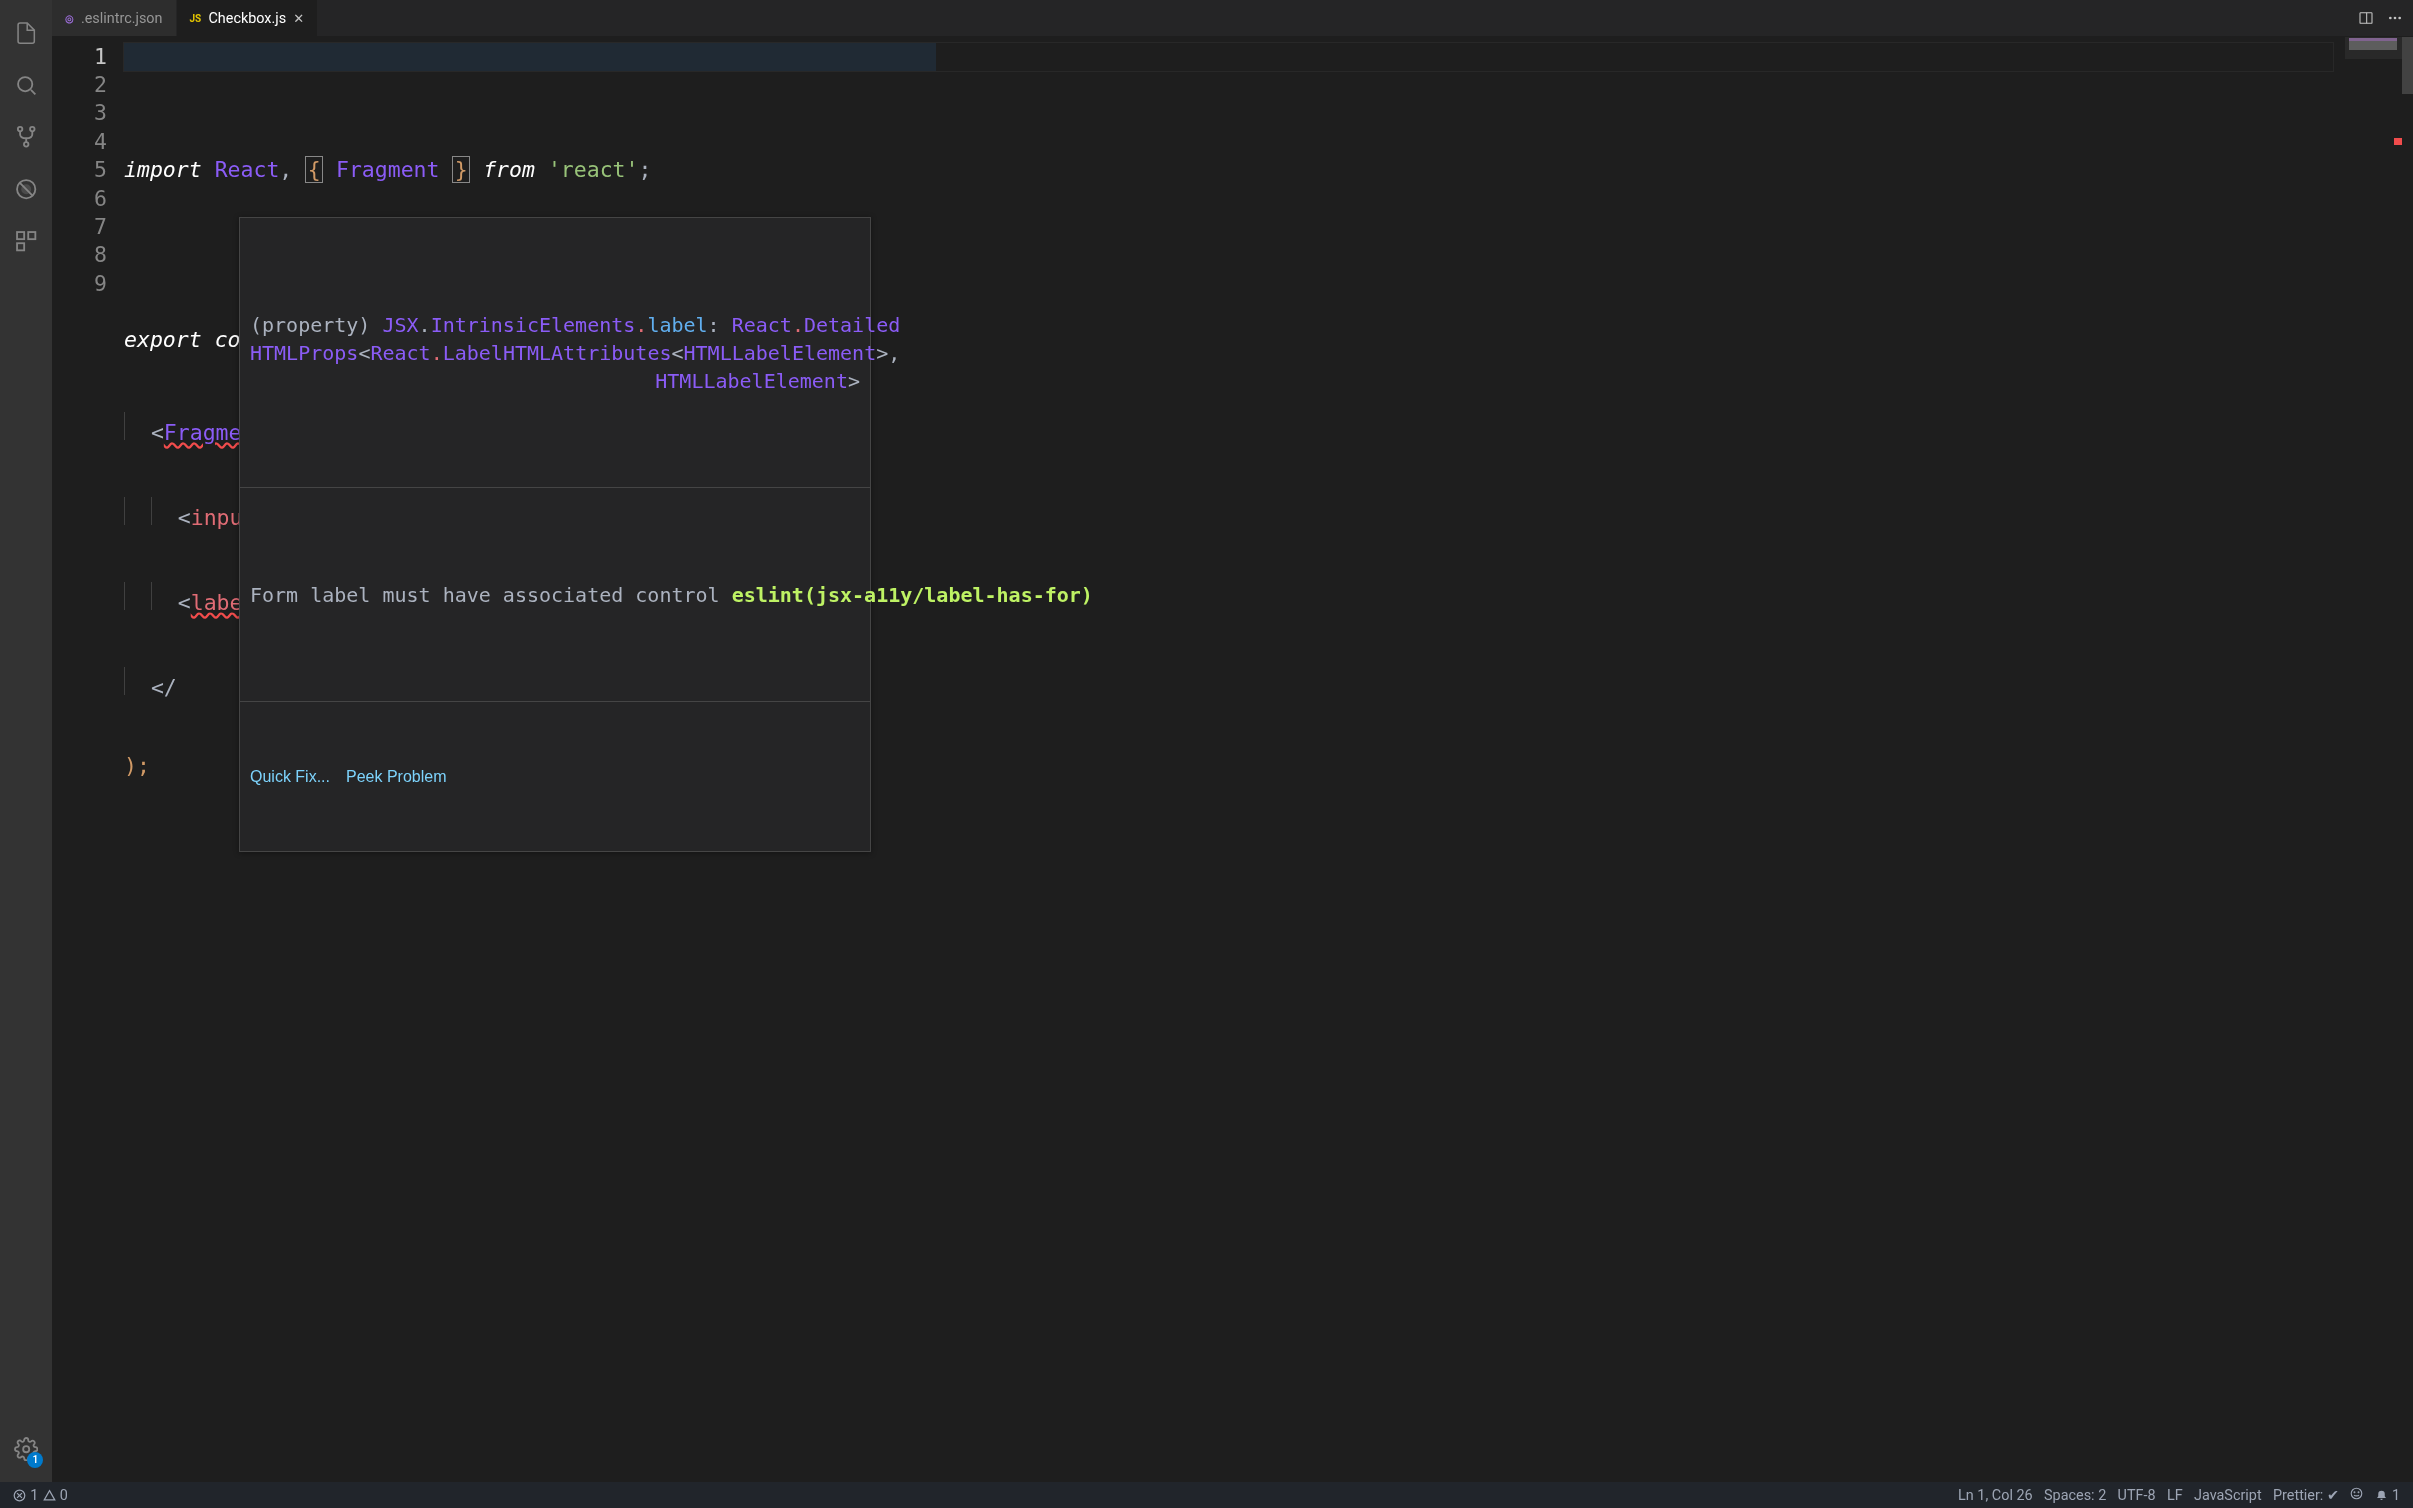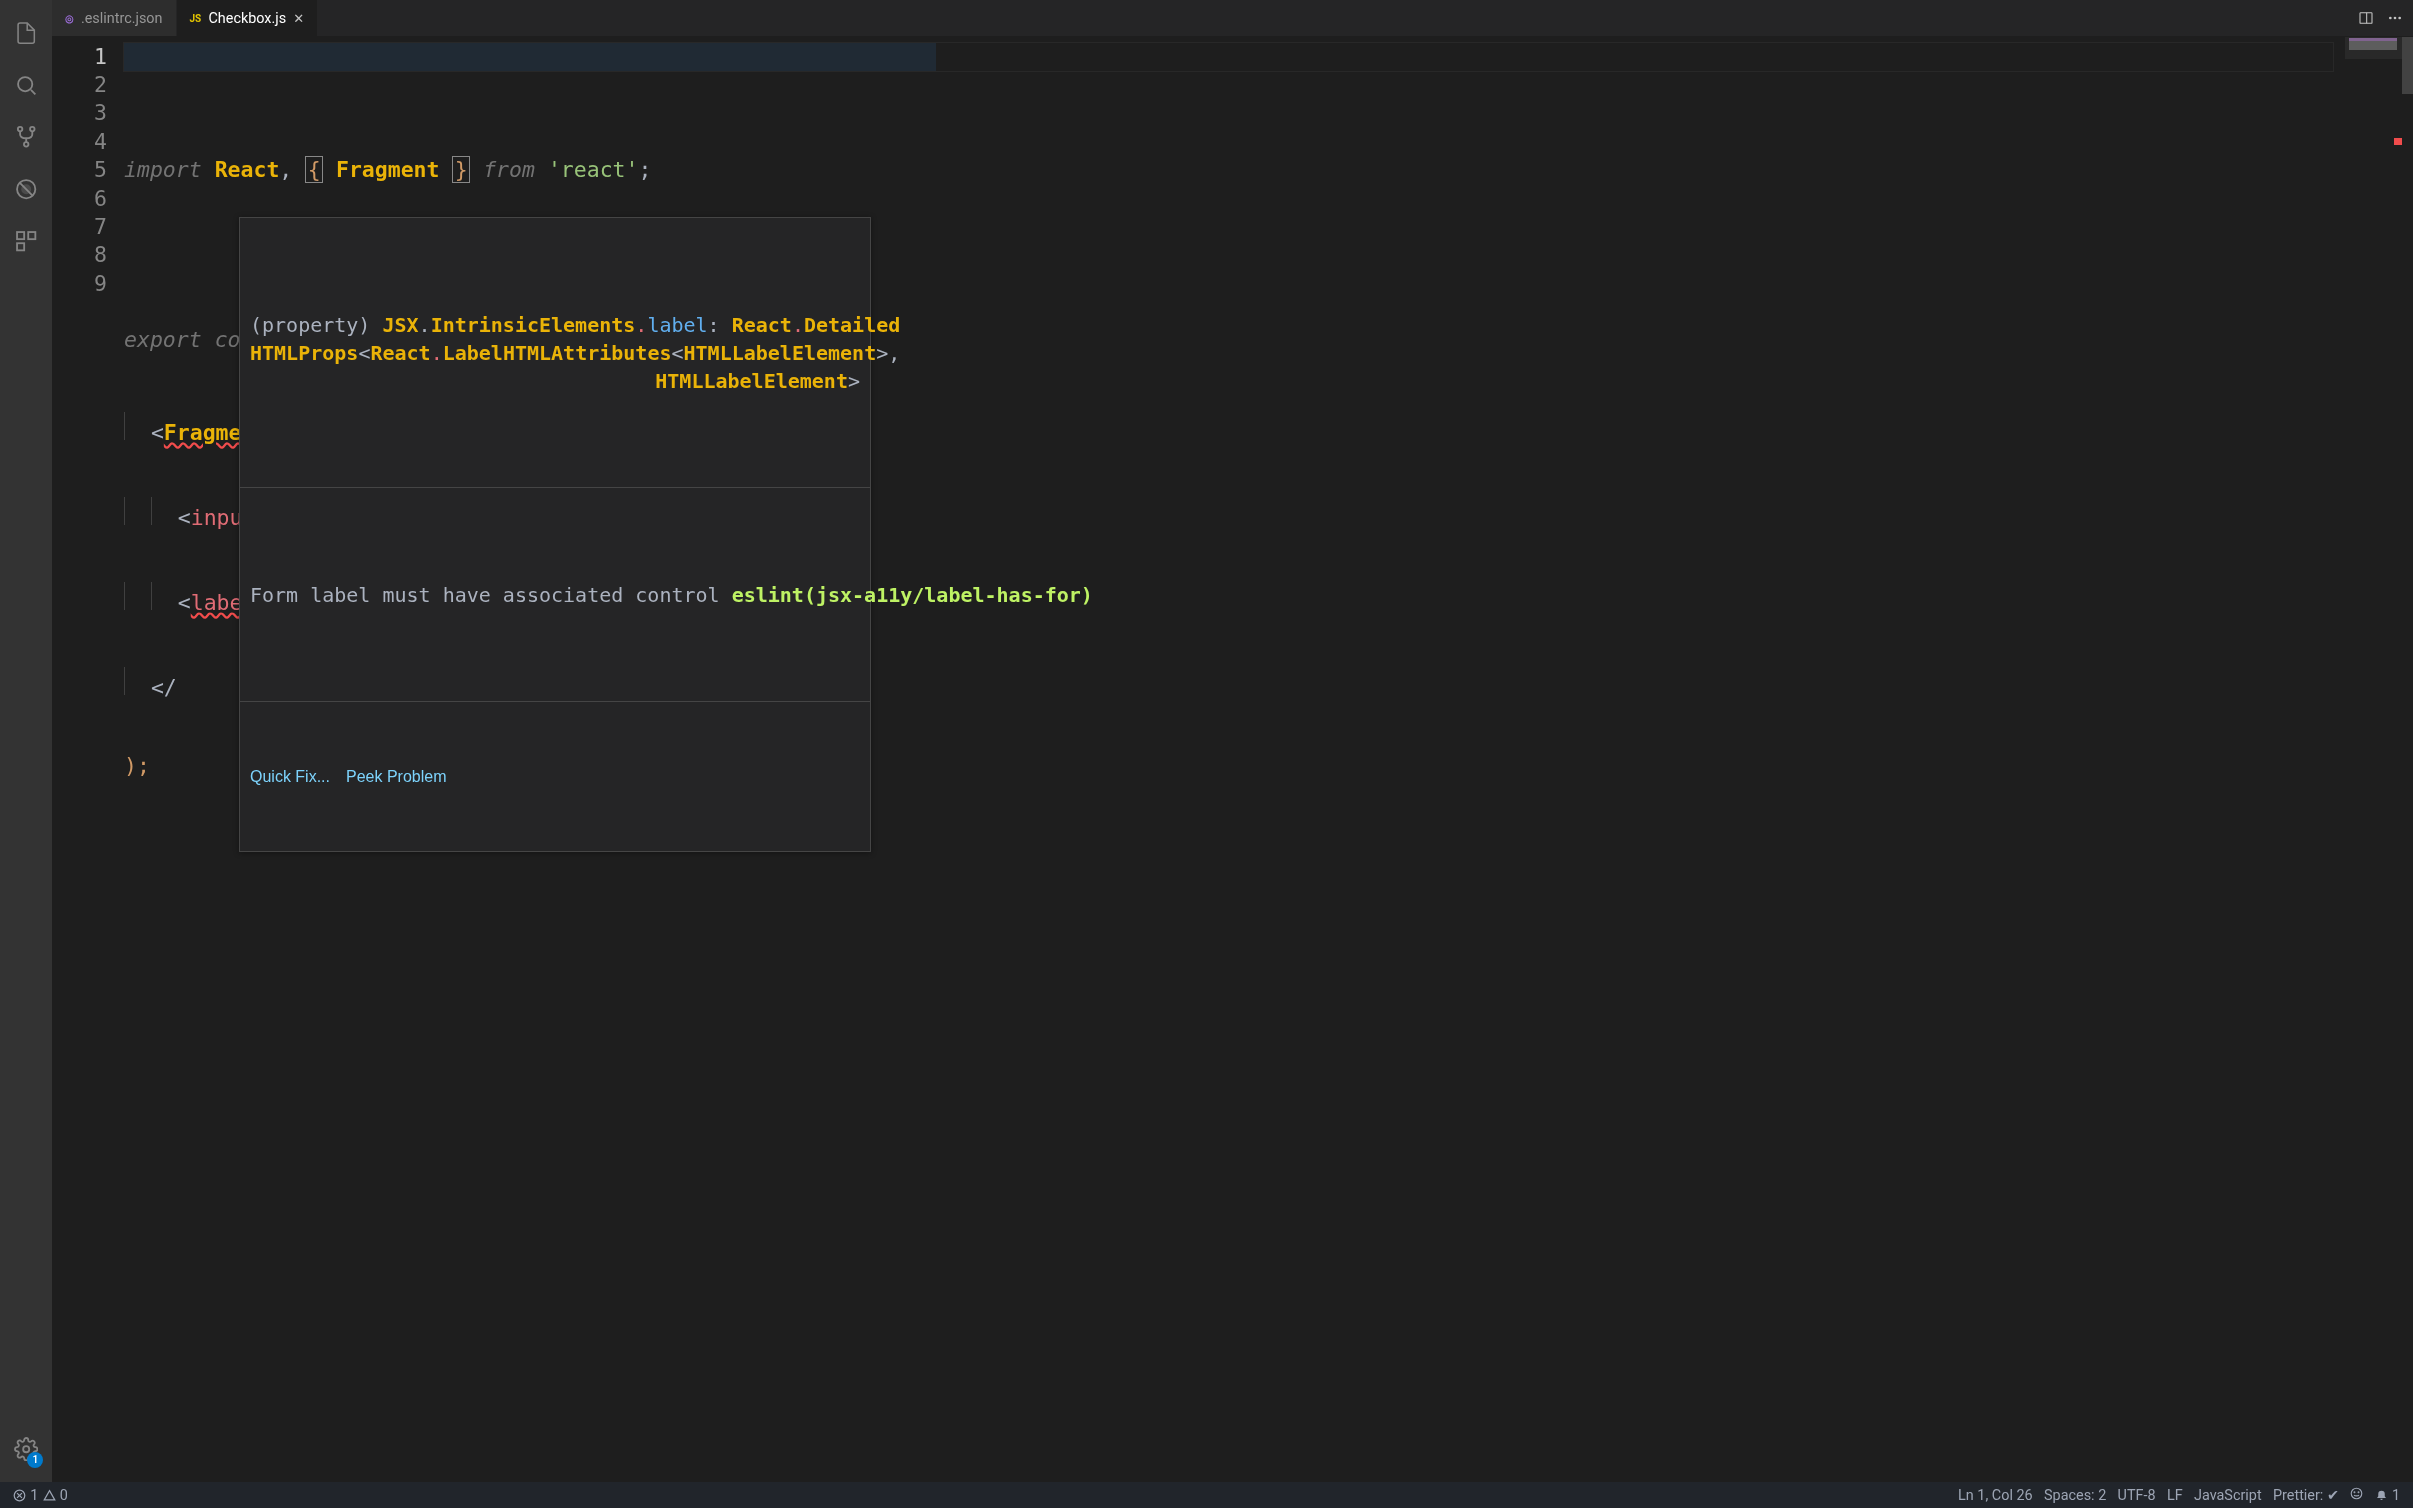--- a/index.html
+++ b/index.html
@@ -131,22 +131,22 @@
     .sel {
       position:absolute;
       left:0;
       top:5.7px;
       height:28.4px;
       width:812px;
       background:#264f7840;
       pointer-events:none;
     }
     
-    .tok-key { color:#737373; font-style:italic; }
-    .tok-def { color:#eab308;font-weight:bold; }
+    .tok-key { color:#ffffff; font-style:italic; }
+    .tok-def { color:#8b5cf6; }
     .tok-pun { color:#abb2bf; }
     .tok-str { color:#98c379; }
     .tok-tag { color:#e06c75; }
     .tok-tagblue { color:#61afef; }
     .tok-attr { color:#d19a66; }
     .tok-text { color:#abb2bf; }
     .tok-brace { color:#d19a66; }
     .braceBox { border:0.7px solid #888; padding:0px 1.4px; }
     .underline-red {
      text-decoration-line: underline;

